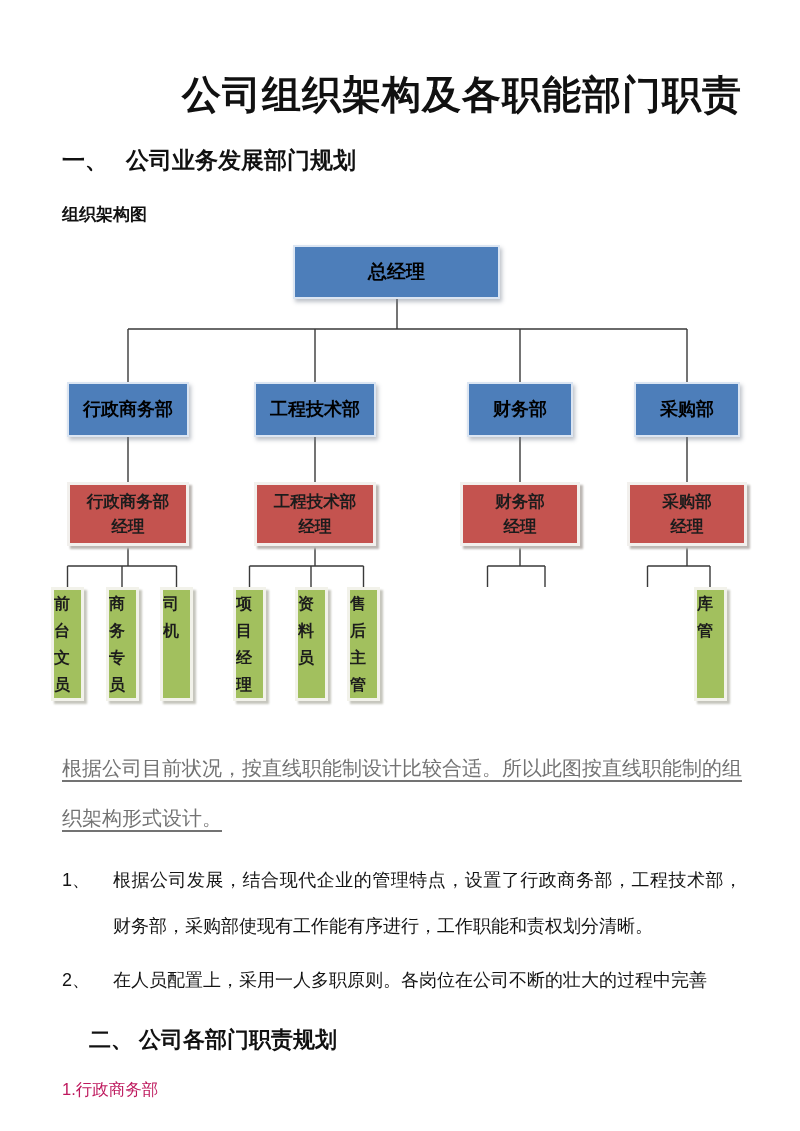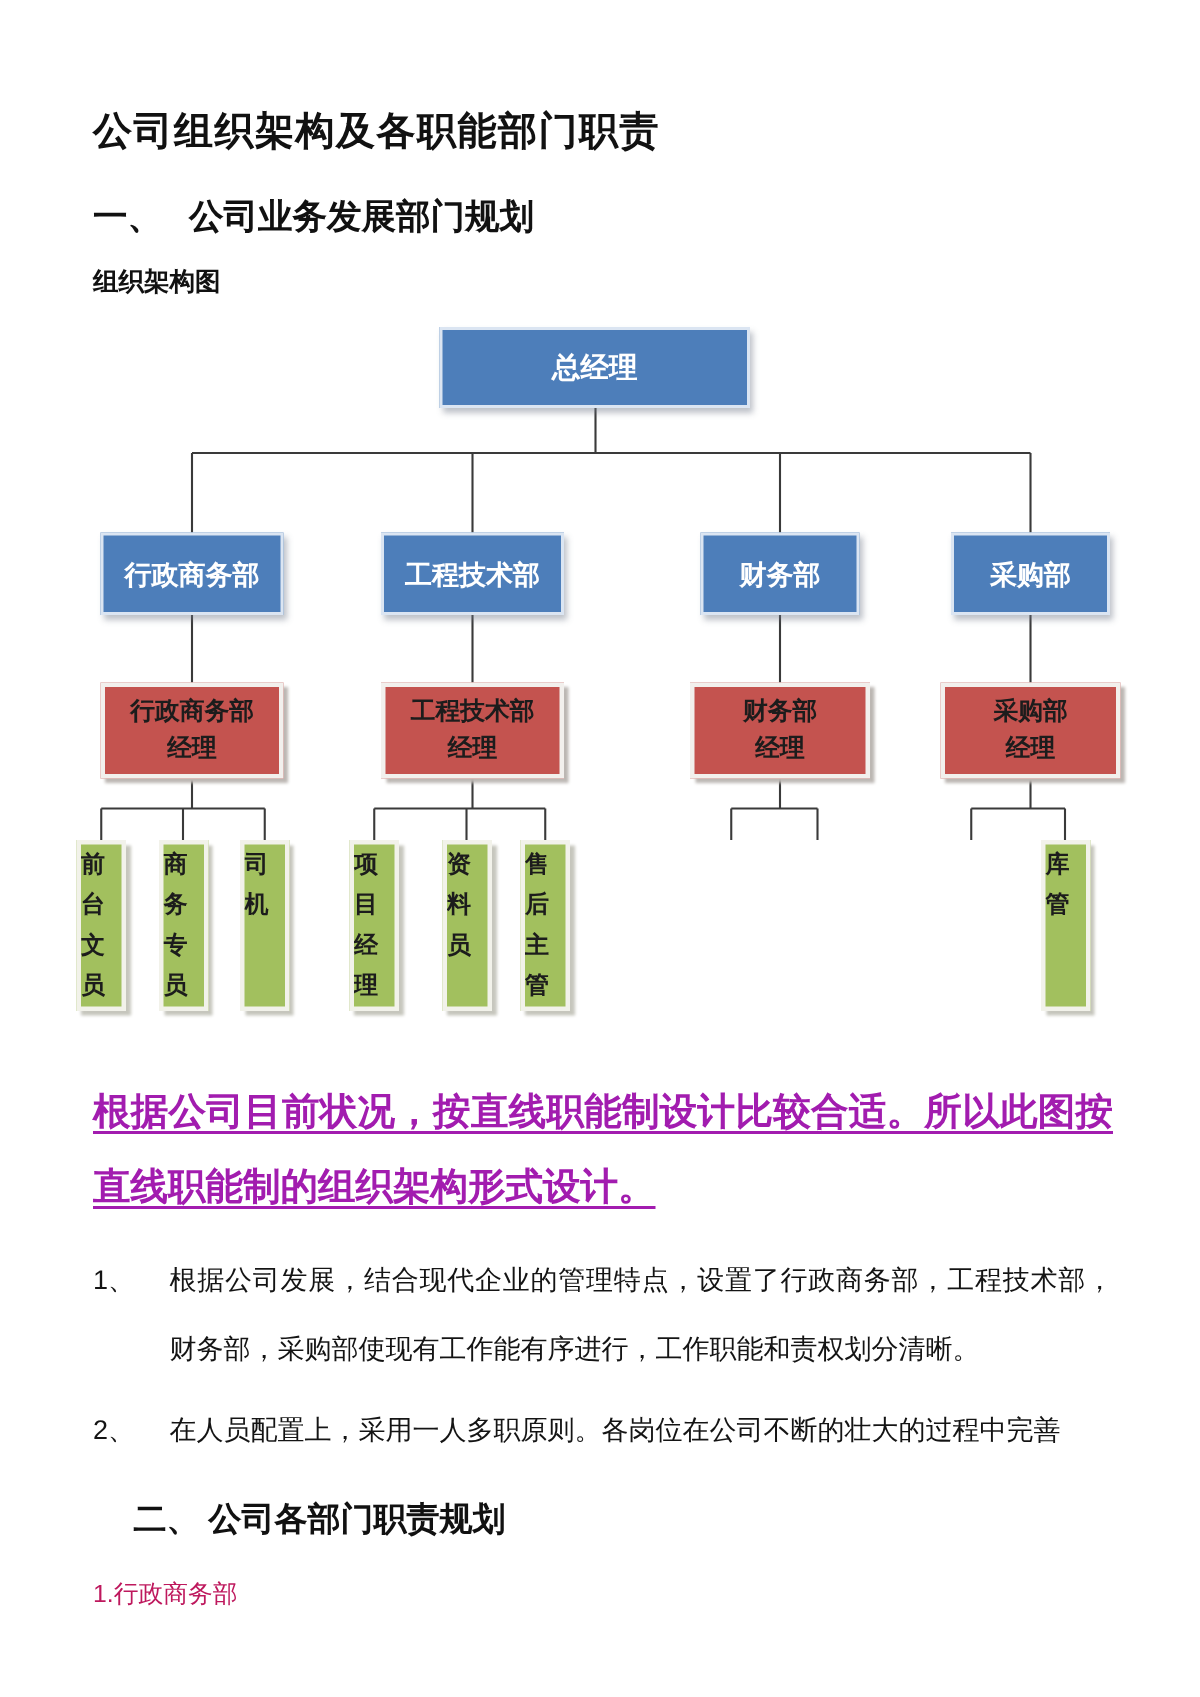--- a/index.html
+++ b/index.html
@@ -5,60 +5,60 @@
   * { margin:0; padding:0; box-sizing:border-box; }
   html,body { background:#ffffff; }
   body {
     width:800px; height:1131px; overflow:hidden;
     font-family:"Liberation Sans", sans-serif;
     color:#111;
   }
   .page { width:800px; height:1131px; padding:0 58px 0 62px; position:relative; }
 
   .doc-title {
-    margin-top:72px; text-align:left;
-    font-size:26px; font-weight:bold; letter-spacing:1px; line-height:1.2;
+    margin-top:72px; text-align:right;
+    font-size:39px; font-weight:bold; letter-spacing:1px; line-height:1.2;
   }
   .h-section { margin-top:26px; font-size:23px; font-weight:bold; }
   .h-section .sec-num { margin-right:18px; }
   .h-section2 { margin-top:22px; font-size:22px; font-weight:bold;margin-left:27px; }
   .h-section2 .sec-num { margin-right:6px; }
-  .chart-label { margin-top:16px; font-size:17px; font-weight:bold; }
+  .chart-label { margin-top:27px; font-size:17px; font-weight:bold; }
 
   
   .chart { position:relative; width:700px; height:478px; margin:13px 0 0 -12px; }
   .chart svg { position:absolute; left:0; top:0; }
   .org-box {
     position:absolute; display:flex; align-items:center; justify-content:center;
     text-align:center;
   }
   .blue {
-    background:#4d7eba; color:#ffffff; font-weight:bold; font-size:18px;
+    background:#4d7eba; color:#000000; font-weight:bold; font-size:18px;
     border:2px solid #dbe5f2; box-shadow:2px 3px 4px rgba(110,120,135,.45);
   }
   .root { left:243px; top:6px; width:207px; height:54px; font-size:19px; }
   .dept { top:143px; height:55px; }
   .red {
     background:#c4534f; color:#1c1c1c; font-weight:600; font-size:16.5px;
     flex-direction:column; line-height:1.5; top:243px; height:64px;
     border:3px solid #f2f0ed; box-shadow:3px 3px 2px #bcb7b3;
   }
   .green {
     background:#a2c05e; color:#1c1c1c; font-weight:600; font-size:16px;
     display:block; top:348px; width:33px; height:114px; overflow:hidden;
     word-break:break-all; line-height:27px; text-align:left;
     border:3px solid #f2f2ea; box-shadow:3px 3px 2px #c6c6bd;
   }
 
   
   .note {
-    margin-top:26px; font-size:25px; font-weight:bold; line-height:50px;
+    margin-top:26px; font-size:20px; font-weight:normal; line-height:50px;
     text-align:justify; text-decoration:underline;
     text-decoration-thickness:2px; text-underline-offset:5px;
-    color:#a21caf;
+    color:#737373;
   }
   .num-item { display:flex; margin-top:8px; font-size:18px; line-height:46px; color:#141414; }
   .num-item .item-num { width:51px; flex:0 0 51px; }
   .num-item .item-text { flex:1; text-align:justify; }
   .list-wrap { margin-top:14px; }
   .subsection { margin-top:24px; font-size:16.5px; color:#be185d; }
 </style>
 </head>
 <body>
 

